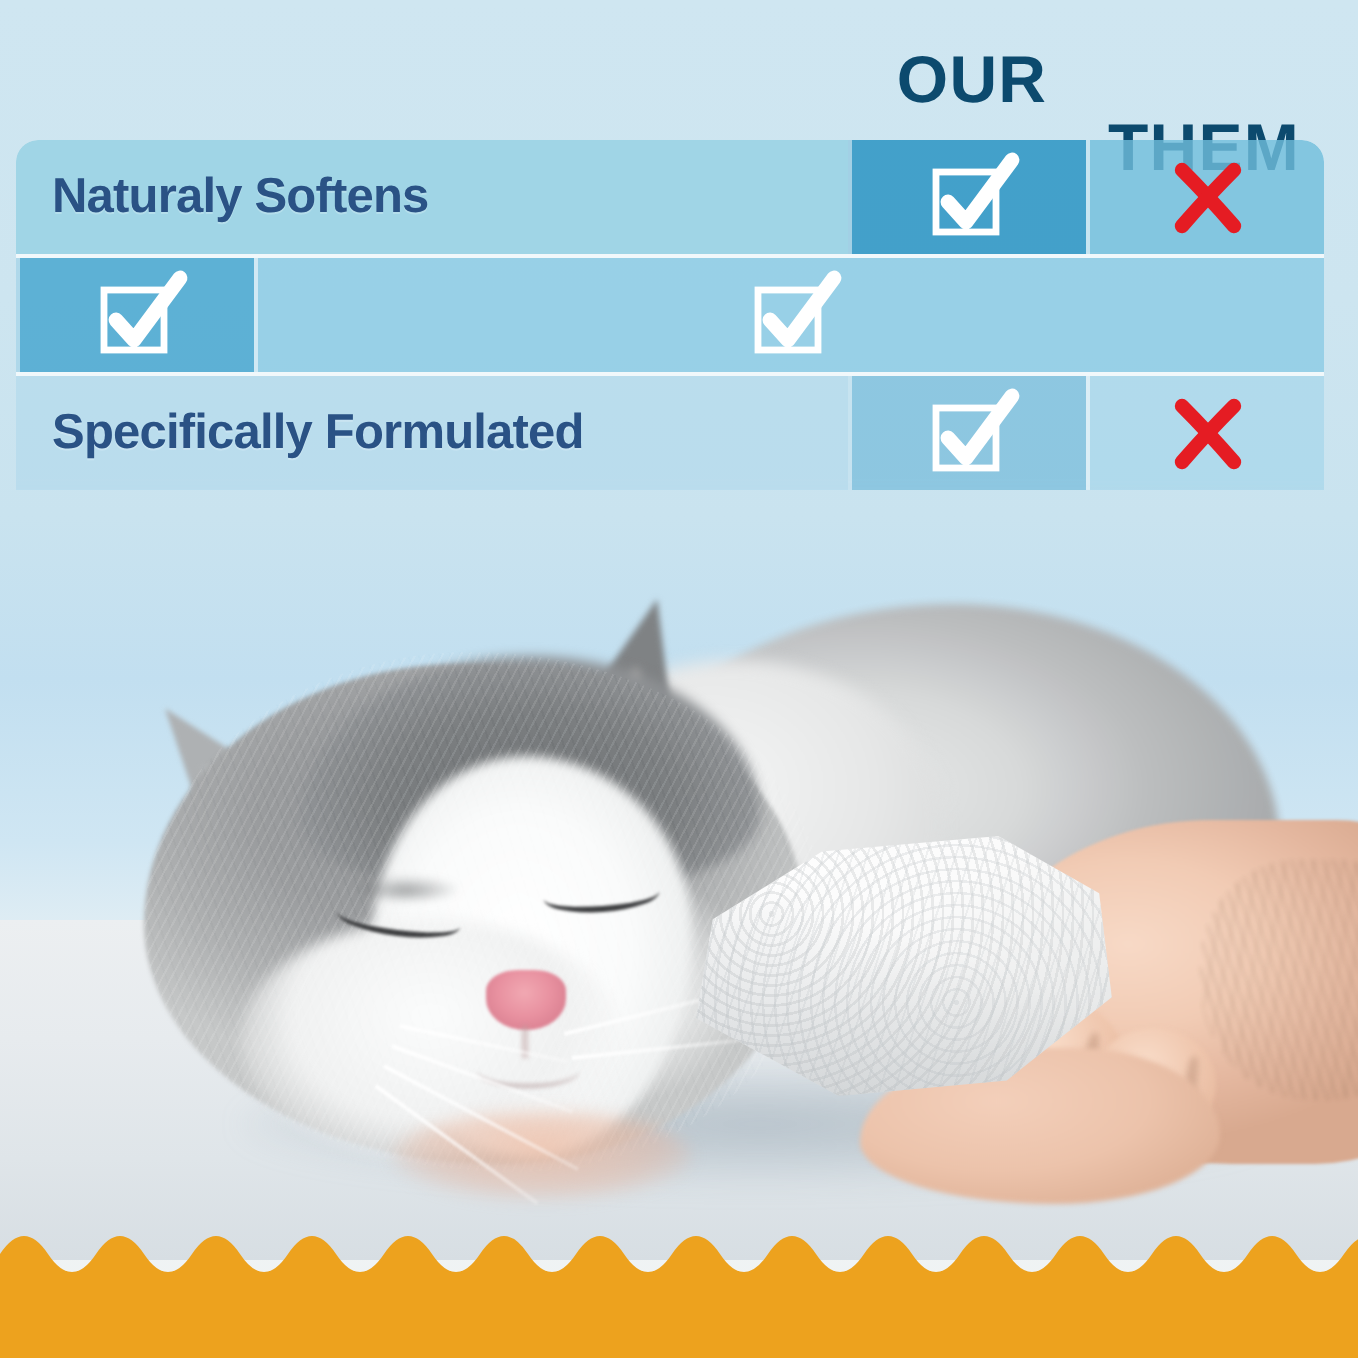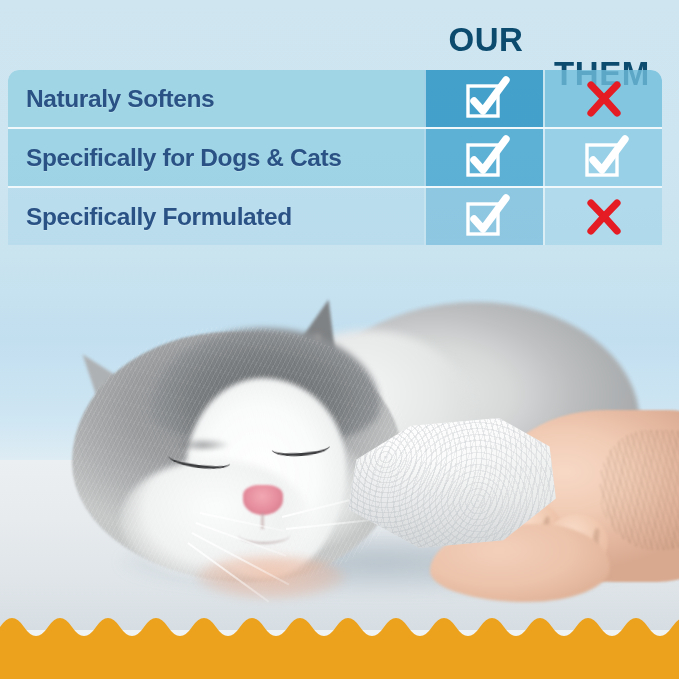--- a/index.html
+++ b/index.html
@@ -498,23 +498,20 @@
       <div class="cell-them">
         <svg class="icon-x" viewBox="0 0 42 42">
           <path d="M8 7 Q21 20 34 35" fill="none" stroke="#e51c23" stroke-width="7.2" stroke-linecap="round"></path>
           <path d="M34 7 Q21 20 8 35" fill="none" stroke="#e51c23" stroke-width="7.2" stroke-linecap="round"></path>
         </svg>
       </div>
     </div>
 
 
     <div class="trow r3">
-      <div class="cell-feature">
-        <span class="feature-label">Specifically for Dogs &amp; Cats</span>
-      </div>
       <div class="cell-our">
         <svg class="icon-check" viewBox="0 0 46 46">
           <rect x="6" y="10" width="30" height="30" fill="none" stroke="#ffffff" stroke-width="3.4"></rect>
           <path d="M12 25 L21 35 L44 4" fill="none" stroke="#ffffff" stroke-width="7.4" stroke-linecap="round" stroke-linejoin="round"></path>
         </svg>
       </div>
       <div class="cell-them">
         <svg class="icon-check" viewBox="0 0 46 46">
           <rect x="6" y="10" width="30" height="30" fill="none" stroke="#ffffff" stroke-width="3.4"></rect>
           <path d="M12 25 L21 35 L44 4" fill="none" stroke="#ffffff" stroke-width="7.4" stroke-linecap="round" stroke-linejoin="round"></path>

